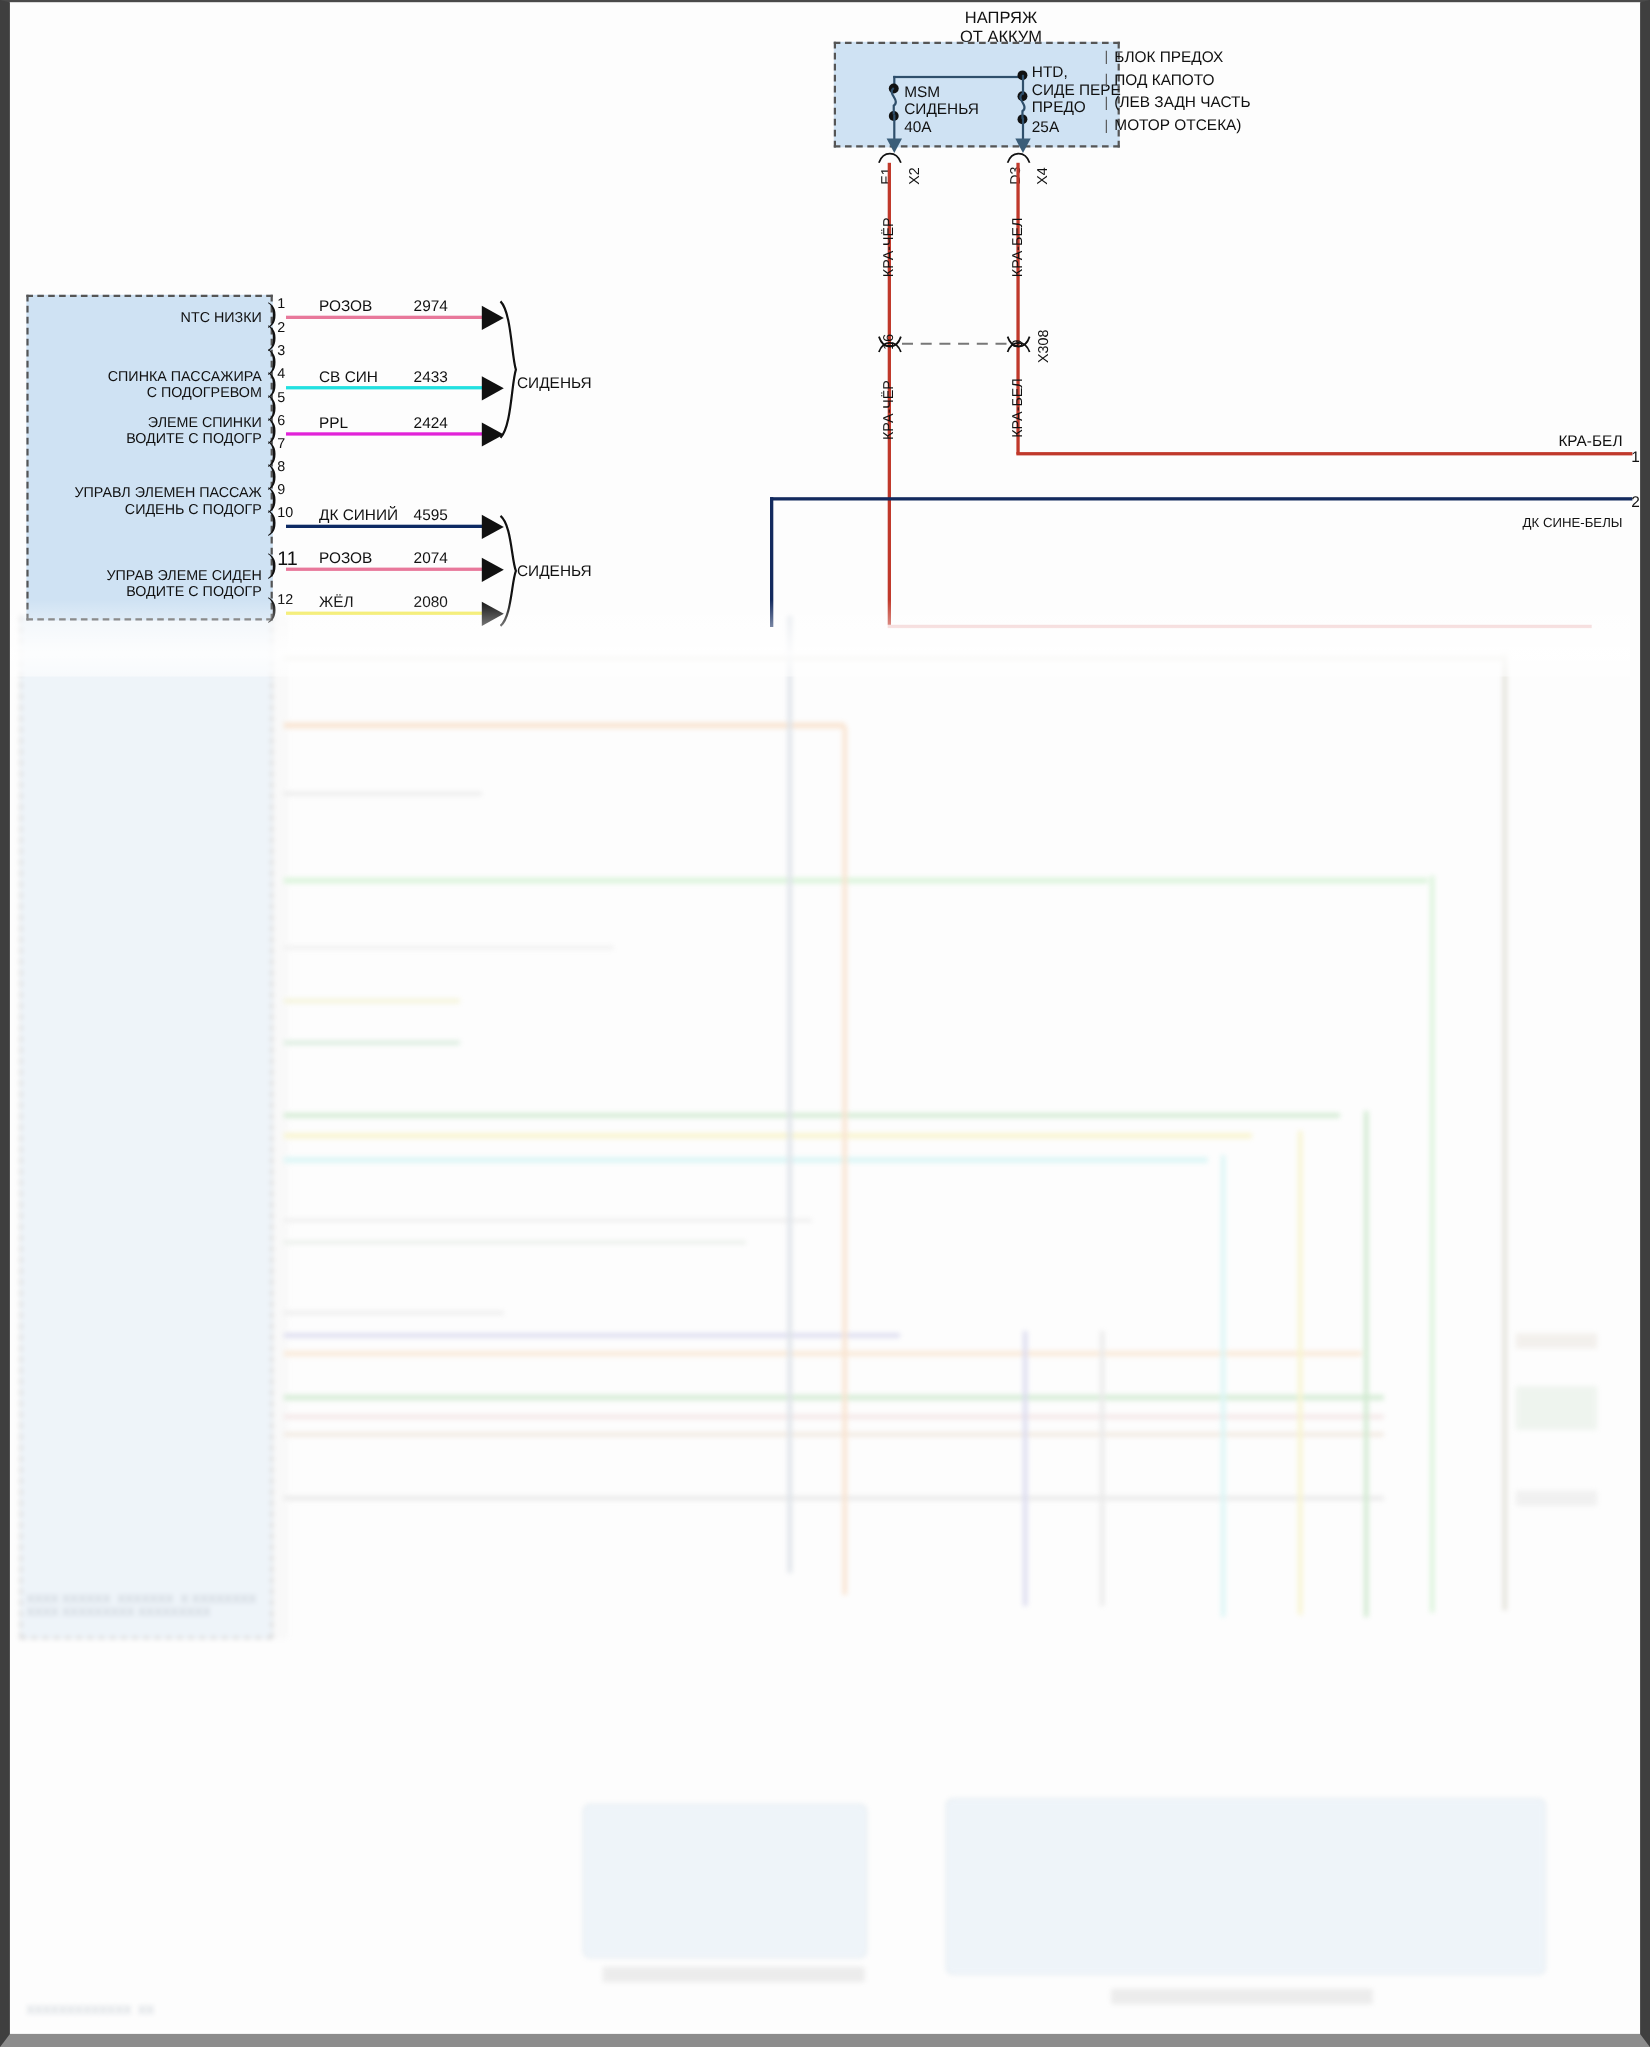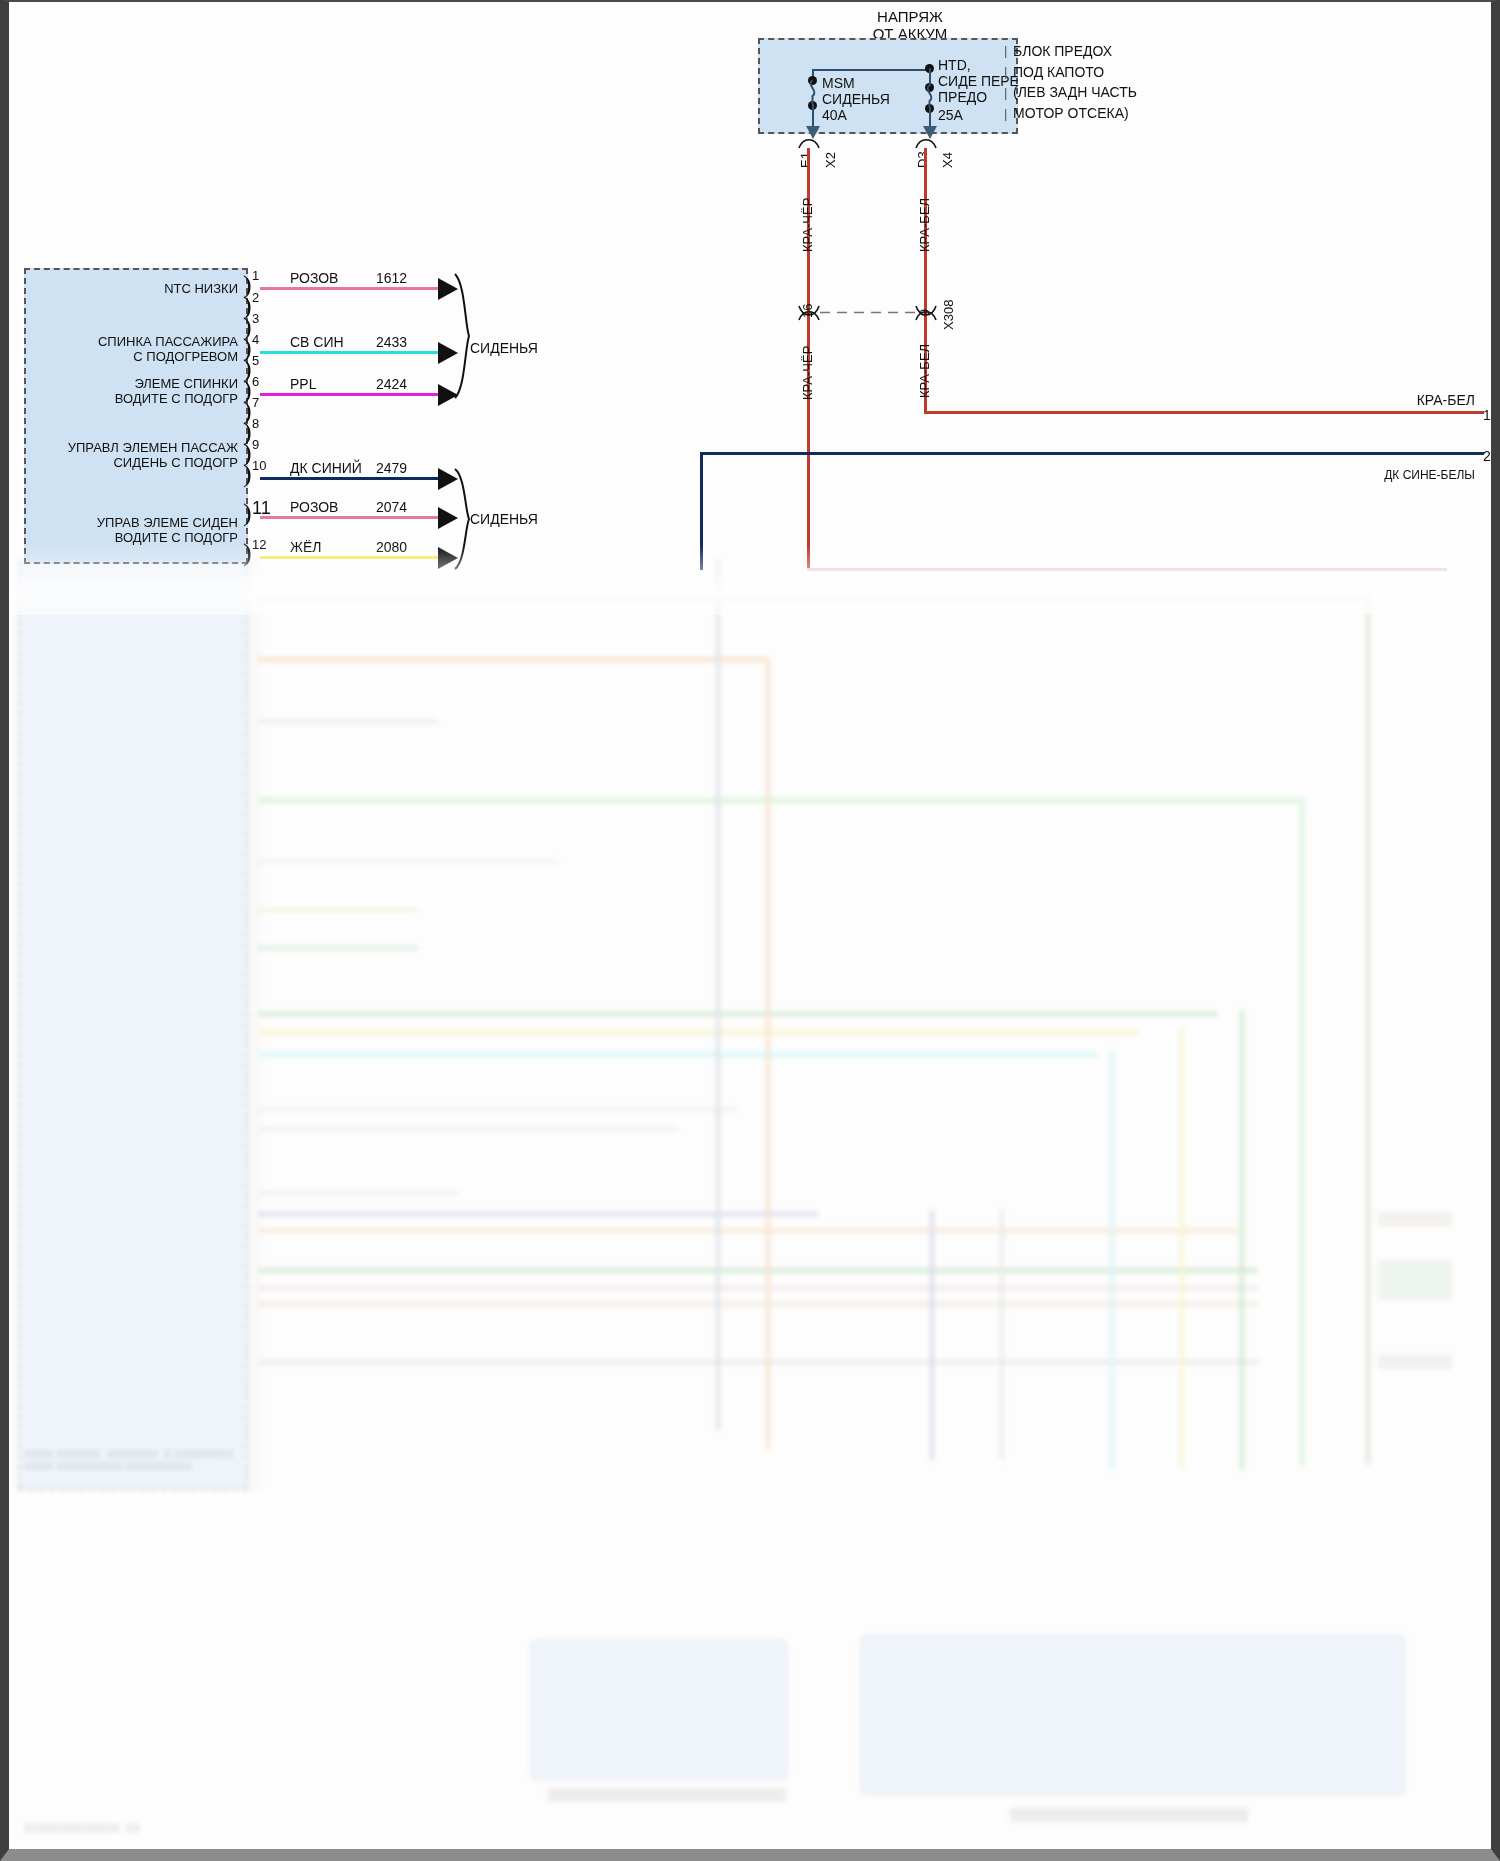--- a/index.html
+++ b/index.html
@@ -275,21 +275,21 @@
 
   <div class="wire" style="left:807px;top:568px;width:640px;background:#e08a8a;opacity:.45;"></div>
 
   <div class="box-dashed" style="left:24px;top:268px;width:224px;height:296px;"></div>
 
   <div class="brk" style="left:243px;top:272px;">)</div>
   <div class="lbl" style="left:252px;top:269px;font-size:13px;">1</div>
   <div class="lbl r" style="left:48px;top:282px;width:190px;font-size:13px;">NTC НИЗКИ</div>
   <div class="wire" style="left:260px;top:287px;width:185px;background:#e8789b;"></div>
   <div class="lbl" style="left:290px;top:270px;font-size:14px;">РОЗОВ</div>
-  <div class="lbl" style="left:376px;top:270px;font-size:14px;">1612</div>
+  <div class="lbl" style="left:376px;top:270px;font-size:14px;">2974</div>
   <div class="arrow-r" style="left:438px;top:278px;"></div>
 
   <div class="brk" style="left:243px;top:293px;">)</div>
   <div class="lbl" style="left:252px;top:291px;font-size:13px;">2</div>
 
   <div class="brk" style="left:243px;top:314px;">)</div>
   <div class="lbl" style="left:252px;top:312px;font-size:13px;">3</div>
 
   <div class="brk" style="left:243px;top:335px;">)</div>
   <div class="lbl" style="left:252px;top:333px;font-size:13px;">4</div>
@@ -320,21 +320,21 @@
 
   <div class="brk" style="left:243px;top:440px;">)</div>
   <div class="lbl" style="left:252px;top:438px;font-size:13px;">9</div>
 
   <div class="brk" style="left:243px;top:461px;">)</div>
   <div class="lbl" style="left:252px;top:459px;font-size:13px;">10</div>
   <div class="lbl r" style="left:10px;top:441px;width:228px;font-size:13px;">УПРАВЛ ЭЛЕМЕН ПАССАЖ
 СИДЕНЬ С ПОДОГР</div>
   <div class="wire" style="left:260px;top:477px;width:185px;background:#0d2a63;"></div>
   <div class="lbl" style="left:290px;top:460px;font-size:14px;">ДК СИНИЙ</div>
-  <div class="lbl" style="left:376px;top:460px;font-size:14px;">2479</div>
+  <div class="lbl" style="left:376px;top:460px;font-size:14px;">4595</div>
   <div class="arrow-r" style="left:438px;top:468px;"></div>
 
   <div class="brk" style="left:243px;top:500px;">)</div>
   <div class="lbl" style="left:252px;top:498px;font-size:18px;">11</div>
   <div class="lbl r" style="left:10px;top:516px;width:228px;font-size:13px;">УПРАВ ЭЛЕМЕ СИДЕН
 ВОДИТЕ С ПОДОГР</div>
   <div class="wire" style="left:260px;top:516px;width:185px;background:#e8789b;"></div>
   <div class="lbl" style="left:290px;top:499px;font-size:14px;">РОЗОВ</div>
   <div class="lbl" style="left:376px;top:499px;font-size:14px;">2074</div>
   <div class="arrow-r" style="left:438px;top:507px;"></div>

